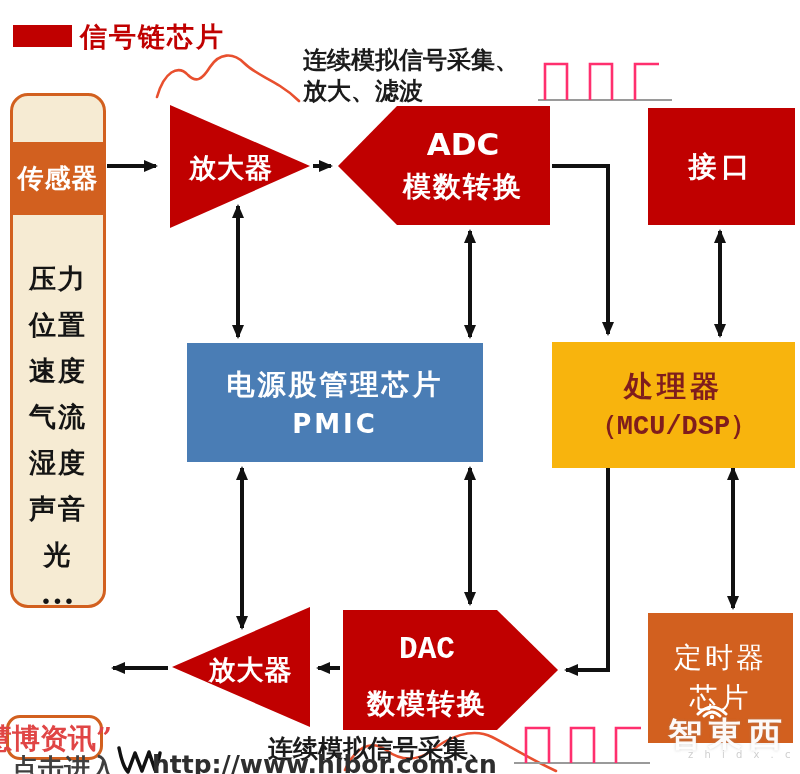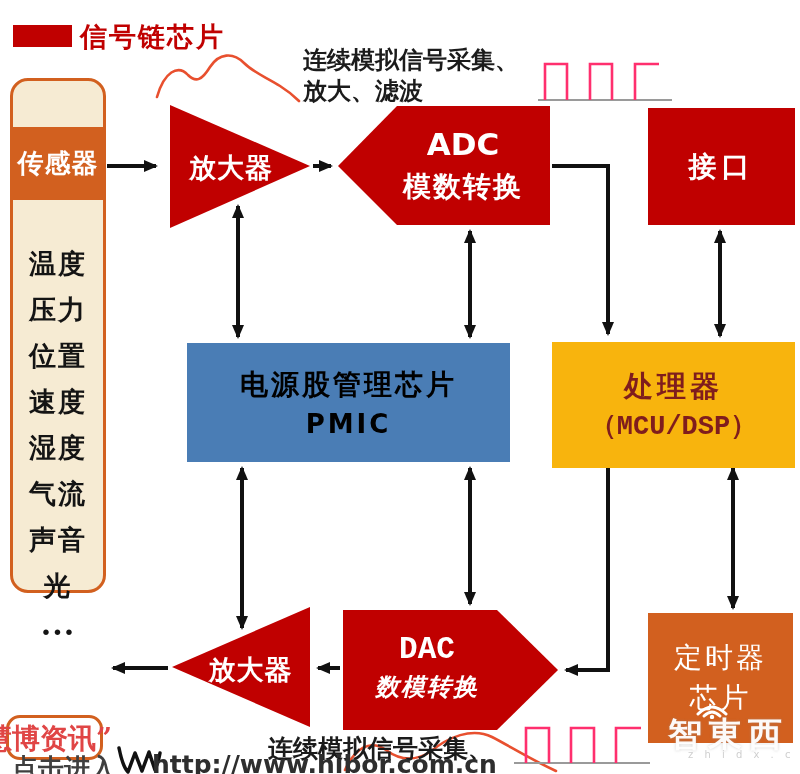--- a/index.html
+++ b/index.html
@@ -15,47 +15,47 @@
   .wave-base{stroke:#9a9a9a;stroke-width:1.8;fill:none;}
   .scribble{stroke:var(--ink);stroke-width:3.5;fill:none;stroke-linecap:round;stroke-linejoin:round;}
   
   .legend-swatch{left:13px;top:25px;width:59px;height:22px;background:var(--red);}
   .legend-label{left:80px;top:19px;font-size:27px;font-weight:700;color:var(--red);letter-spacing:2px;}
   
   .anno{color:#1b1b1b;font-weight:600;}
   .anno-top{left:303px;top:44px;font-size:24px;line-height:31px;}
   .anno-bottom{left:268px;top:732px;font-size:25px;}
   
-  .sensor-panel{left:10px;top:78px;width:96px;height:515px;background:var(--cream);
+  .sensor-panel{left:10px;top:93px;width:96px;height:515px;background:var(--cream);
     border:3px solid var(--orange);border-radius:18px;box-sizing:border-box;}
   .sensor-band{position:absolute;left:-1px;top:46px;width:92px;height:73px;background:var(--orange);
     display:flex;align-items:center;justify-content:center;color:#fff;font-size:26px;font-weight:700;letter-spacing:1px;}
   .sensor-items{position:absolute;left:0;top:160px;width:90px;display:flex;flex-direction:column;align-items:center;}
   .sensor-item{height:46px;display:flex;align-items:center;font-size:27px;font-weight:600;color:#141414;letter-spacing:2px;}
   .sensor-item.dots{font-weight:900;font-size:30px;letter-spacing:1px;}
   
   .block{display:flex;flex-direction:column;align-items:center;justify-content:center;box-sizing:border-box;text-align:center;}
   .blk-interface{left:648px;top:108px;width:147px;height:117px;background:var(--red);color:#fff;font-size:28px;font-weight:700;letter-spacing:5px;}
-  .blk-pmic{left:187px;top:343px;width:323px;height:119px;background:var(--blue);color:#000000;}
+  .blk-pmic{left:187px;top:343px;width:296px;height:119px;background:var(--blue);color:#ffffff;}
   .blk-pmic .l1{font-size:28px;font-weight:700;letter-spacing:3px;}
   .blk-pmic .l2{font-size:26px;font-weight:700;letter-spacing:3px;font-family:"DejaVu Sans",sans-serif;margin-top:5px;}
   .blk-cpu{left:552px;top:342px;width:243px;height:126px;background:var(--yellow);color:#7f1d1d;font-family:Liberation Mono, monospace;}
   .blk-cpu .l1{font-size:29px;font-weight:700;letter-spacing:4px;}
   .blk-cpu .l2{font-size:27px;font-weight:700;}
   .blk-timer{left:648px;top:613px;width:145px;height:130px;background:var(--orange);color:#fff;}
   .blk-timer .l1,.blk-timer .l2{font-size:28px;font-weight:400;letter-spacing:3px;line-height:40px;}
   
   .shape-label{color:#fff;text-align:center;font-weight:700;}
   .lbl-amp-top{left:172px;top:150px;width:118px;font-size:27px;letter-spacing:1px;}
   .lbl-adc{left:378px;top:126px;width:170px;}
   .lbl-adc .l1{font-size:31px;font-family:"DejaVu Sans",sans-serif;}
   .lbl-adc .l2{font-size:28px;margin-top:6px;letter-spacing:2px;}
   .lbl-dac{left:352px;top:632px;width:150px;}
   .lbl-dac .l1{font-size:31px;font-family:Liberation Mono, monospace;}
-  .lbl-dac .l2{font-size:24px;margin-top:4px;letter-spacing:2px;font-style:italic;}
+  .lbl-dac .l2{font-size:28px;margin-top:18px;letter-spacing:2px;}
   .lbl-amp-bottom{left:198px;top:652px;width:105px;font-size:27px;letter-spacing:1px;}
   
   .wm{z-index:30;}
   .wm-bubble{left:6px;top:715px;width:97px;height:45px;background:#fff;border:3px solid var(--orange);border-radius:14px;box-sizing:border-box;}
   .wm-brand{left:-16px;top:720px;font-size:28px;font-weight:700;color:var(--brand-red);white-space:nowrap;}
   .wm-slogan{left:113px;top:711px;font-size:27px;font-weight:700;color:var(--gray-text);letter-spacing:1px;white-space:nowrap;
              font-family:"DejaVu Sans",sans-serif;}
   .wm-enter{left:12px;top:751px;font-size:26px;font-weight:700;color:var(--gray-text);white-space:nowrap;
             font-family:"DejaVu Sans",sans-serif;}
   .wm-url{left:152px;top:750px;font-size:25px;font-weight:600;color:#2e2e2e;white-space:nowrap;
@@ -116,26 +116,25 @@
 
   <div class="abs anno anno-top">
     <div>连续模拟信号采集、</div>
     <div>放大、滤波</div>
   </div>
   <div class="abs anno anno-bottom">连续模拟信号采集、</div>
 
   <div class="abs sensor-panel">
     <div class="sensor-band">传感器</div>
     <div class="sensor-items">
-      <div class="sensor-item">温度</div>
       <div class="sensor-item">压力</div>
       <div class="sensor-item">位置</div>
       <div class="sensor-item">速度</div>
+      <div class="sensor-item">气流</div>
       <div class="sensor-item">湿度</div>
-      <div class="sensor-item">气流</div>
       <div class="sensor-item">声音</div>
       <div class="sensor-item">光</div>
       <div class="sensor-item dots">···</div>
     </div>
   </div>
 
   <div class="abs shape-label lbl-amp-top">放大器</div>
   <div class="abs shape-label lbl-adc">
     <div class="l1">ADC</div>
     <div class="l2">模数转换</div>

